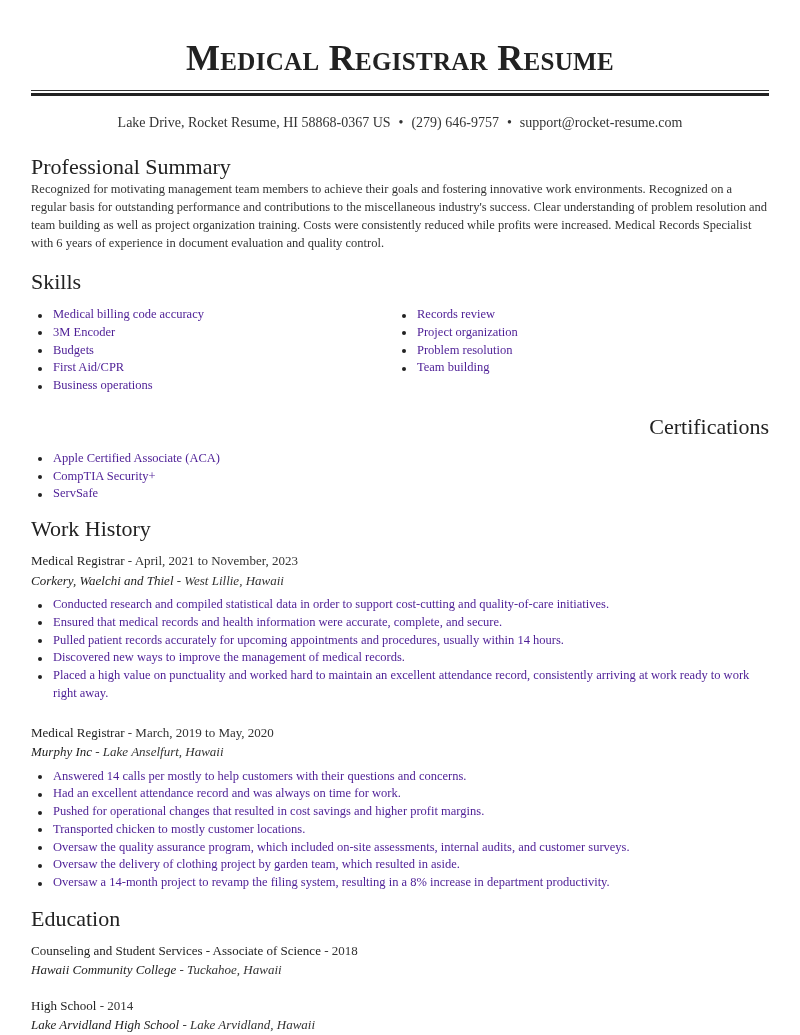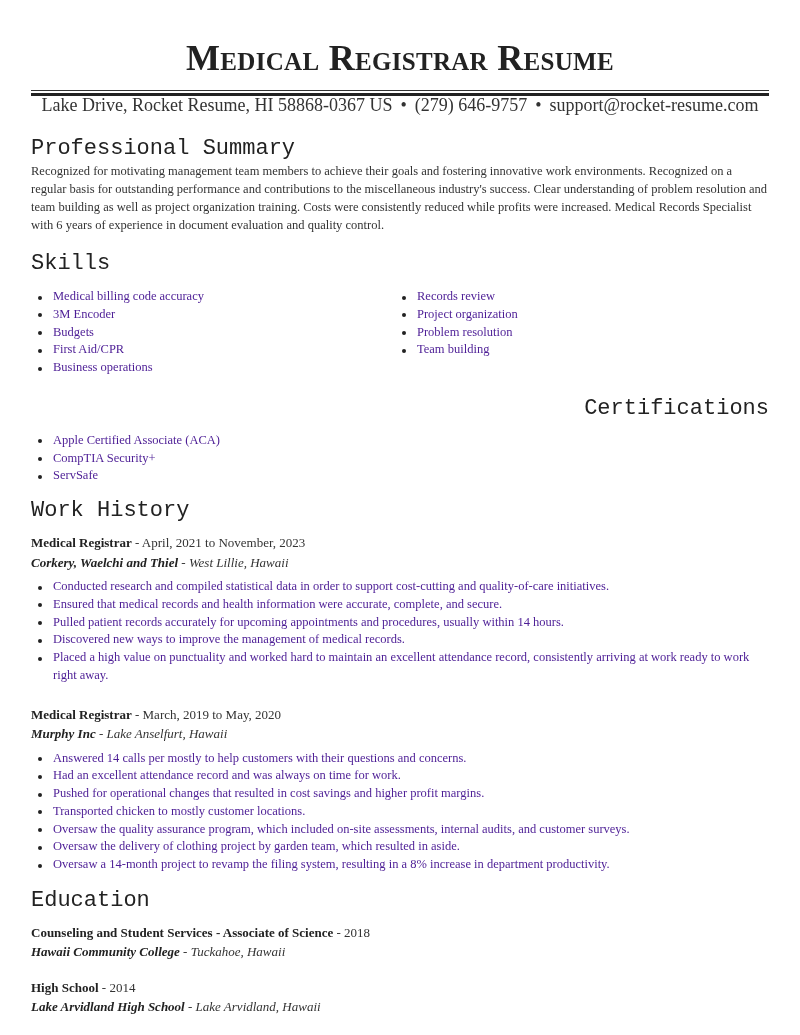--- a/index.html
+++ b/index.html
@@ -22,33 +22,33 @@
     height: 44px;
     line-height: 44px;
   }
   .rule {
     margin-top: 10px;
     height: 6px;
     border-top: 1.5px solid #333;
     border-bottom: 3px solid #222;
   }
   .contact {
+    margin-top: 18px;
     text-align: center;
-    font-size: 18px;
+    font-size: 14px;
     color: #333;
     line-height: 18px;
   }
   .contact .sep { margin: 0 8px; }
 
   h2 {
     font-weight: normal;
     font-size: 22px;
     color: #222;
     line-height: 26px;
-    font-family: Liberation Mono, monospace;
   }
   .sec-summary h2 { margin-top: 22px; }
   .summary-text {
     margin-top: 0;
     font-size: 12.5px;
     line-height: 18px;
     color: #333;
   }
   .sec-skills h2 { margin-top: 17px; }
   .skills-cols { display: flex; margin-top: 11px; }
@@ -76,21 +76,21 @@
   .sec-certs ul { margin-top: 10px; }
 
   .sec-work h2 { margin-top: 13px; }
   .job { margin-top: 9px; }
   .job + .job { margin-top: 20px; }
   .job-line1, .job-line2 {
     font-size: 13px;
     line-height: 19.5px;
     color: #333;
   }
-  .strong { font-weight: bold; color: #222; text-align: right; }
+  .strong { font-weight: normal; color: #222; text-align: right; }
   .job-line2 { font-style: italic; }
   .job ul { margin-top: 6px; }
 
   .sec-edu h2 { margin-top: 14px; }
   .edu { margin-top: 9px; }
   .edu + .edu { margin-top: 16px; }
 </style>
 </head>
 <body>
 

